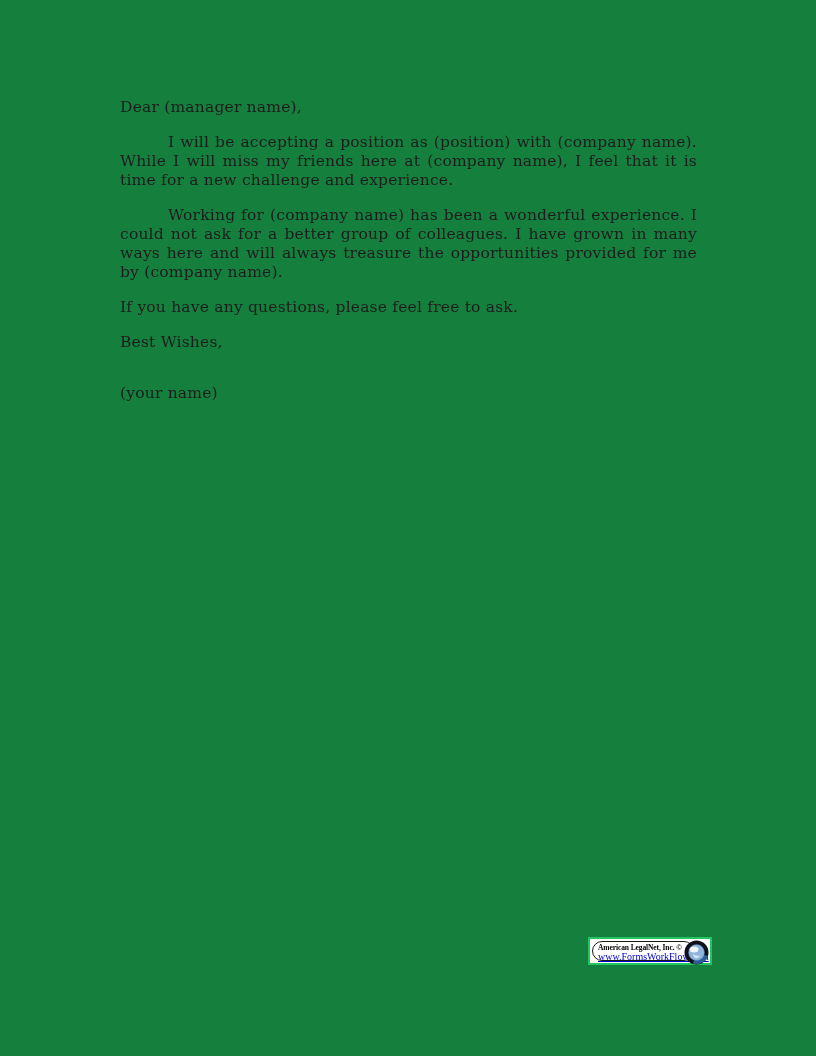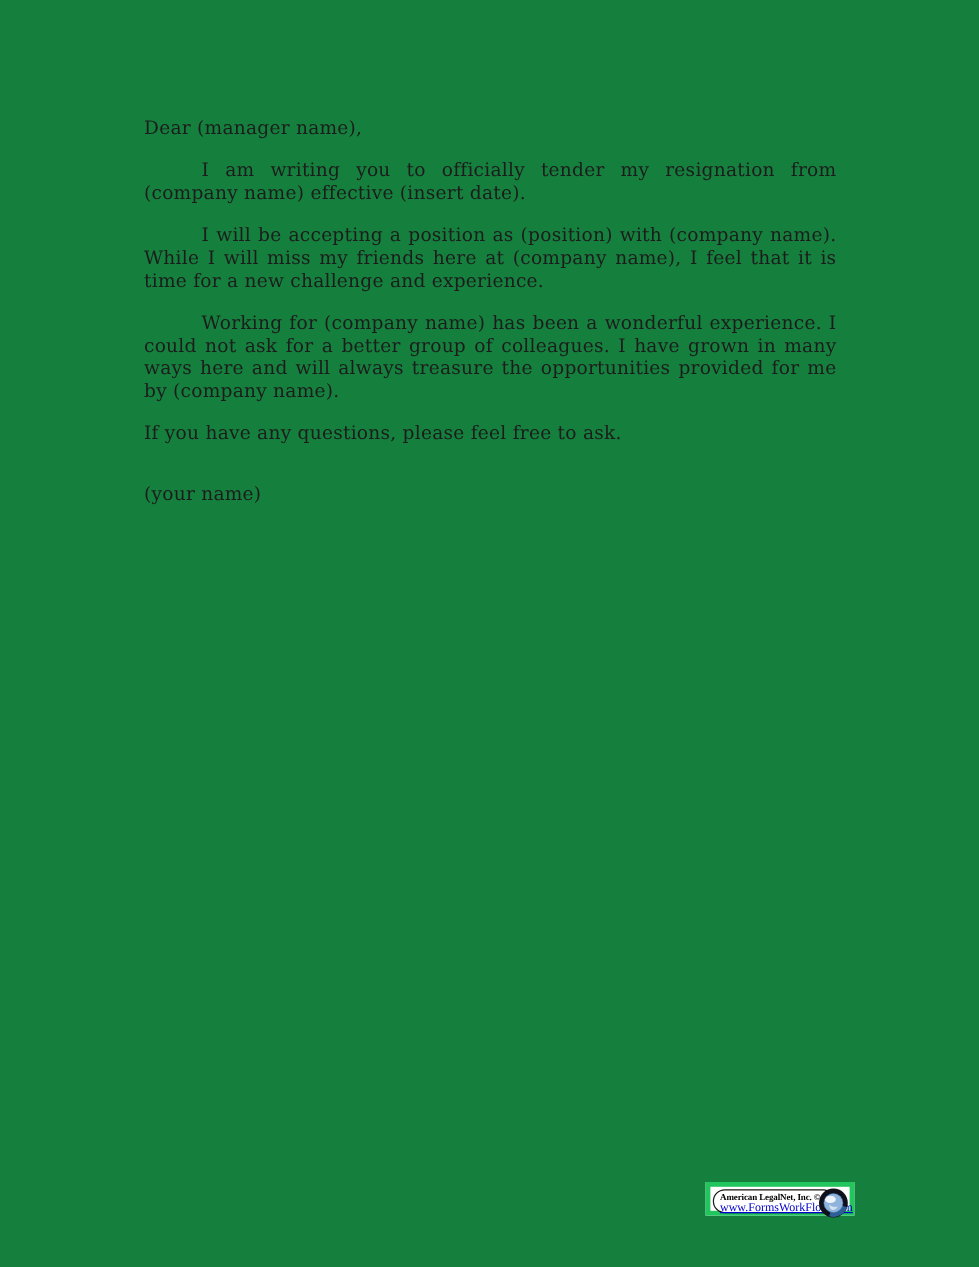--- a/index.html
+++ b/index.html
@@ -35,25 +35,25 @@
   p.justify {
     text-align: justify;
   }
   p.signature {
     margin-top: 32px;
   }
   
   .aln-badge {
     position: absolute;
     left: 588px;
-    top: 985px;
+    top: 937px;
     width: 124px;
     height: 28px;
     background: #ffffff;
-    border: 4px solid #22c55e;
+    border: 2px solid #22c55e;
     box-sizing: border-box;
   }
   .aln-inner {
     position: absolute;
     left: 2px;
     top: 2px;
     height: 20px;
     width: 102px;
     border: 1px solid #1a1a1a;
     border-radius: 10px;
@@ -87,28 +87,28 @@
   }
 </style>
 </head>
 <body>
 
 <div class="page">
 
   <div class="letter-content">
     <p>Dear (manager name),</p>
 
-    <p class="indent justify">I am writing you to officially tender my resignation from (company name) effective (insert date).</p>
 
     <p class="indent justify">I will be accepting a position as (position) with (company name). While I will miss my friends here at (company name), I feel that it is time for a new challenge and experience.</p>
 
     <p class="indent justify">Working for (company name) has been a wonderful experience. I could not ask for a better group of colleagues. I have grown in many ways here and will always treasure the opportunities provided for me by (company name).</p>
 
     <p>If you have any questions, please feel free to ask.</p>
 
+    <p>Best Wishes,</p>
 
     <p class="signature">(your name)</p>
   </div>
 
   <div class="aln-badge">
     <div class="aln-inner">
       <div class="aln-company">American LegalNet, Inc. ©</div>
       <div class="aln-url">www.FormsWorkFlow.com</div>
     </div>
     <div class="globe-wrap">

